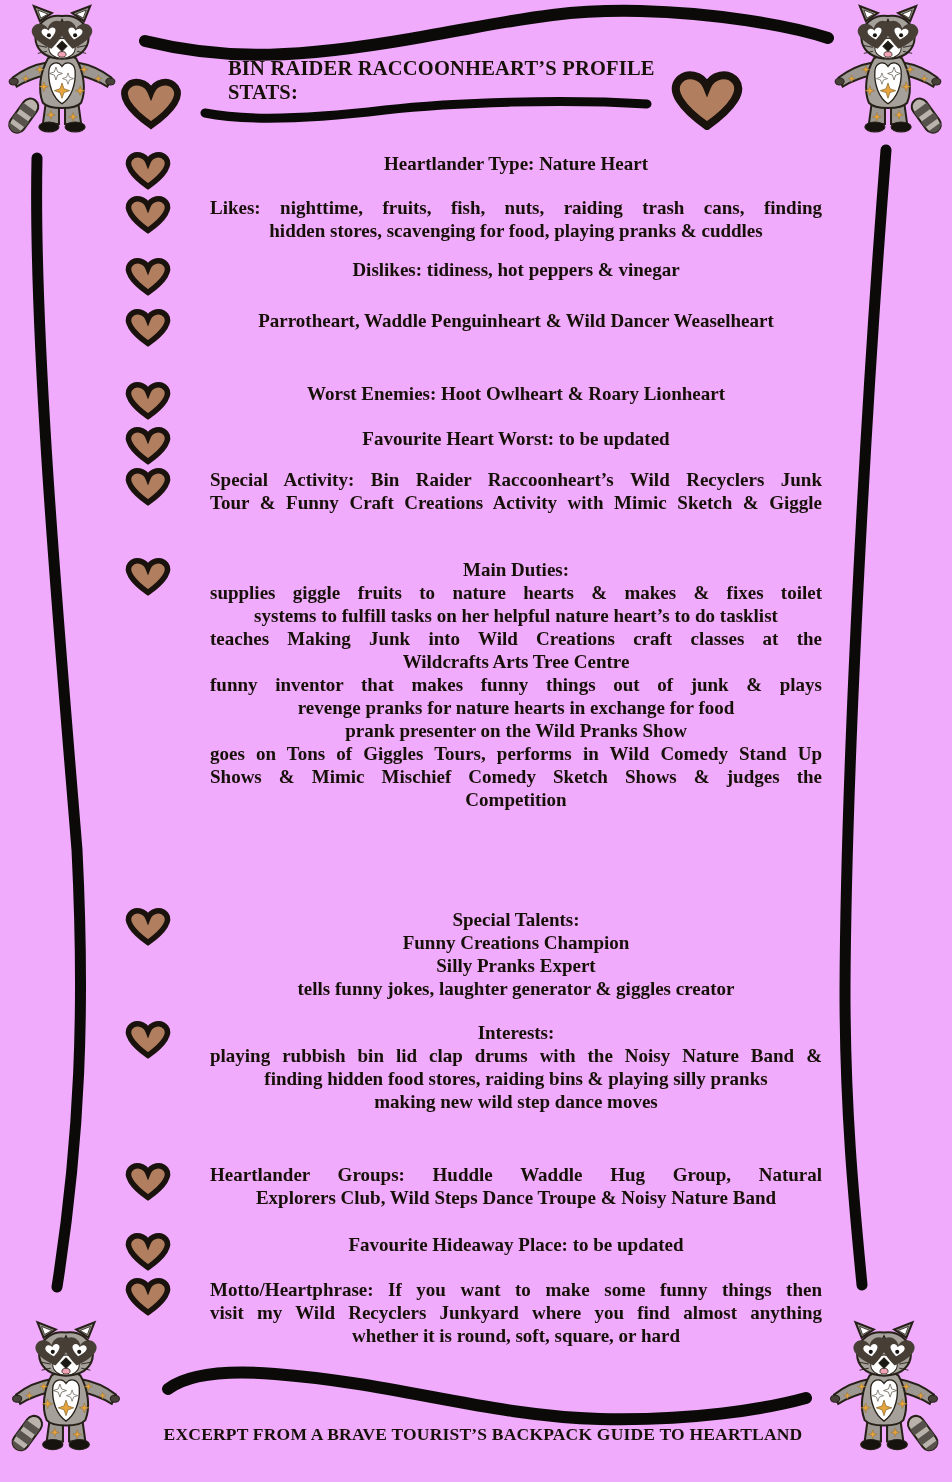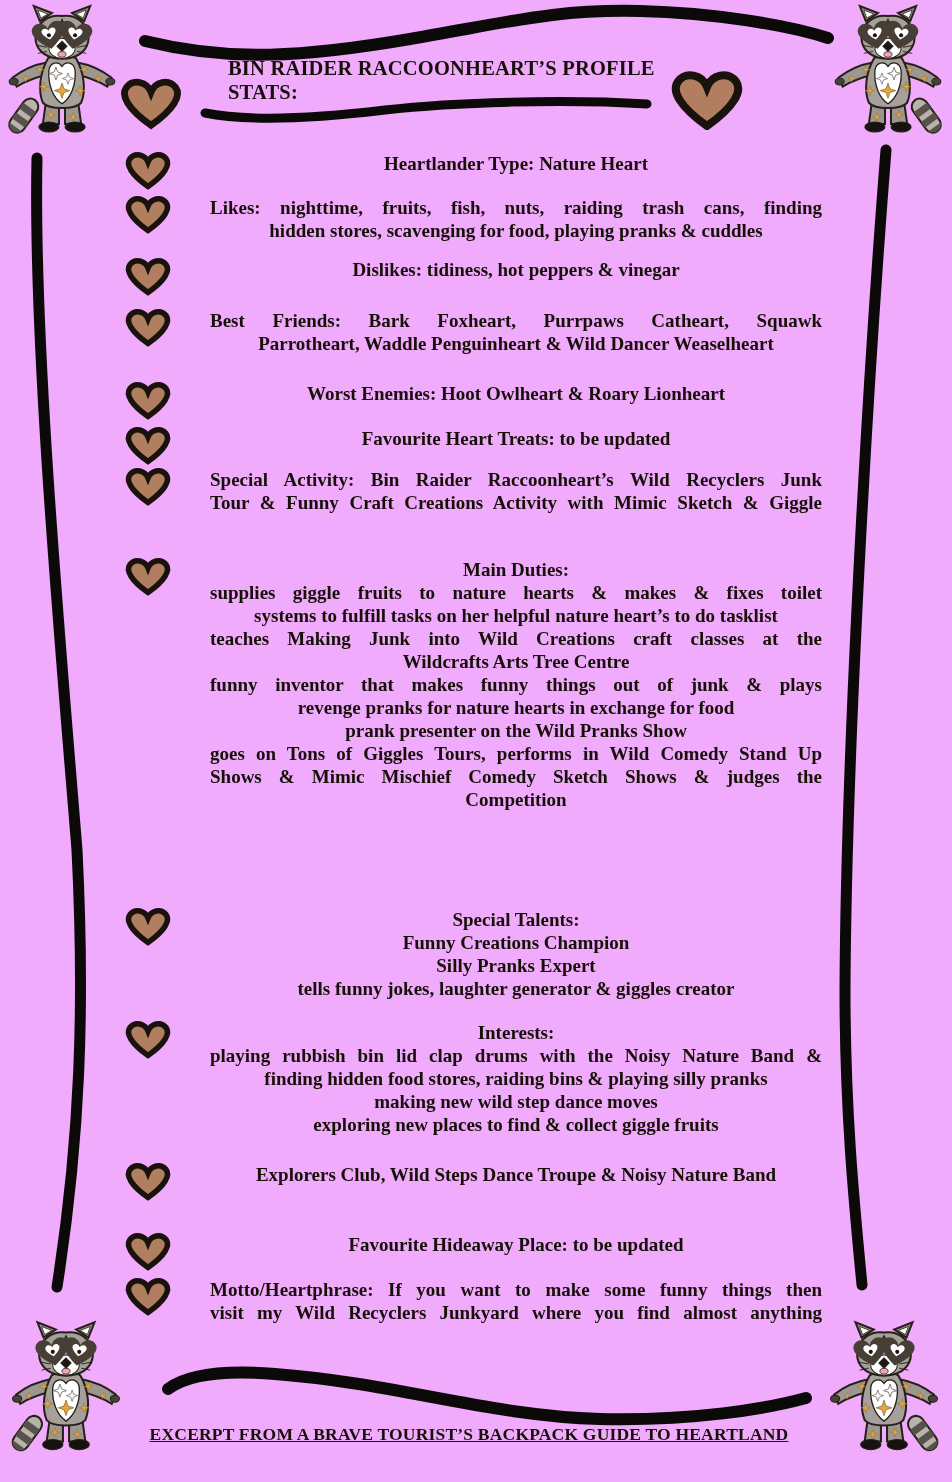--- a/index.html
+++ b/index.html
@@ -20,22 +20,22 @@
 
   
   .row { position:absolute; left:0; width:952px; }
   .row .bullet { position:absolute; left:123px; top:-4px; }
   .row .text { position:absolute; left:210px; width:612px;
     font-size:19px; line-height:23px; }
   .line { white-space:normal;text-align:center; }
   .jl { text-align:justify; text-align-last:justify; -moz-text-align-last:justify; }
 
   
-  .footer { position:absolute; left:109px; top:1424px; width:720px; text-align:center;
-    font-size:17.5px; letter-spacing:.2px; white-space:nowrap;text-decoration:underline; }
+  .footer { position:absolute; left:123px; top:1424px; width:720px; text-align:center;
+    font-size:17.5px; letter-spacing:.2px; white-space:nowrap; }
 
   .raccoon { position:absolute; }
   .raccoon.flip { transform:scaleX(-1); }
 </style>
 </head>
 <body>
 
 <div class="sheet">
 
   <svg width="0" height="0" style="position:absolute">
@@ -176,38 +176,37 @@
         </svg>
         <div class="text">
           <div class="line">Dislikes: tidiness, hot peppers &amp; vinegar</div>
         </div>
       </div>
       <div class="row" style="top: 309px;">
         <svg viewBox="-50 -40 100 80" width="50" height="42" class="bullet">
           <use href="#heartP" fill="#b17f60" stroke="#1a120c" stroke-width="11"></use>
         </svg>
         <div class="text">
-          <div class="line jl">Best Friends: Bark Foxheart, Purrpaws Catheart, Squawk</div>
           <div class="line">Parrotheart, Waddle Penguinheart &amp; Wild Dancer Weaselheart</div>
         </div>
       </div>
       <div class="row" style="top: 382px;">
         <svg viewBox="-50 -40 100 80" width="50" height="42" class="bullet">
           <use href="#heartP" fill="#b17f60" stroke="#1a120c" stroke-width="11"></use>
         </svg>
         <div class="text">
           <div class="line">Worst Enemies: Hoot Owlheart &amp; Roary Lionheart</div>
         </div>
       </div>
       <div class="row" style="top: 427px;">
         <svg viewBox="-50 -40 100 80" width="50" height="42" class="bullet">
           <use href="#heartP" fill="#b17f60" stroke="#1a120c" stroke-width="11"></use>
         </svg>
         <div class="text">
-          <div class="line">Favourite Heart Treats: to be updated</div>
+          <div class="line">Favourite Heart Worst: to be updated</div>
         </div>
       </div>
       <div class="row" style="top: 468px;">
         <svg viewBox="-50 -40 100 80" width="50" height="42" class="bullet">
           <use href="#heartP" fill="#b17f60" stroke="#1a120c" stroke-width="11"></use>
         </svg>
         <div class="text">
           <div class="line jl">Special Activity: Bin Raider Raccoonheart’s Wild Recyclers Junk</div>
           <div class="line jl">Tour &amp; Funny Craft Creations Activity with Mimic Sketch &amp; Giggle</div>
         </div>
@@ -243,45 +242,46 @@
       </div>
       <div class="row" style="top: 1021px;">
         <svg viewBox="-50 -40 100 80" width="50" height="42" class="bullet">
           <use href="#heartP" fill="#b17f60" stroke="#1a120c" stroke-width="11"></use>
         </svg>
         <div class="text">
           <div class="line">Interests:</div>
           <div class="line jl">playing rubbish bin lid clap drums with the Noisy Nature Band &amp;</div>
           <div class="line">finding hidden food stores, raiding bins &amp; playing silly pranks</div>
           <div class="line">making new wild step dance moves</div>
-          <div class="line">exploring new places to find &amp; collect giggle fruits</div>
         </div>
       </div>
       <div class="row" style="top: 1163px;">
         <svg viewBox="-50 -40 100 80" width="50" height="42" class="bullet">
           <use href="#heartP" fill="#b17f60" stroke="#1a120c" stroke-width="11"></use>
         </svg>
         <div class="text">
+          <div class="line jl">Heartlander Groups: Huddle Waddle Hug Group, Natural</div>
           <div class="line">Explorers Club, Wild Steps Dance Troupe &amp; Noisy Nature Band</div>
         </div>
       </div>
       <div class="row" style="top: 1233px;">
         <svg viewBox="-50 -40 100 80" width="50" height="42" class="bullet">
           <use href="#heartP" fill="#b17f60" stroke="#1a120c" stroke-width="11"></use>
         </svg>
         <div class="text">
           <div class="line">Favourite Hideaway Place: to be updated</div>
         </div>
       </div>
       <div class="row" style="top: 1278px;">
         <svg viewBox="-50 -40 100 80" width="50" height="42" class="bullet">
           <use href="#heartP" fill="#b17f60" stroke="#1a120c" stroke-width="11"></use>
         </svg>
         <div class="text">
           <div class="line jl">Motto/Heartphrase: If you want to make some funny things then</div>
           <div class="line jl">visit my Wild Recyclers Junkyard where you find almost anything</div>
+          <div class="line">whether it is round, soft, square, or hard</div>
         </div>
       </div>
     </div>
 
   <div class="footer">EXCERPT FROM A BRAVE TOURIST’S BACKPACK GUIDE TO HEARTLAND</div>
 
 </div>
 
 </body></html>

